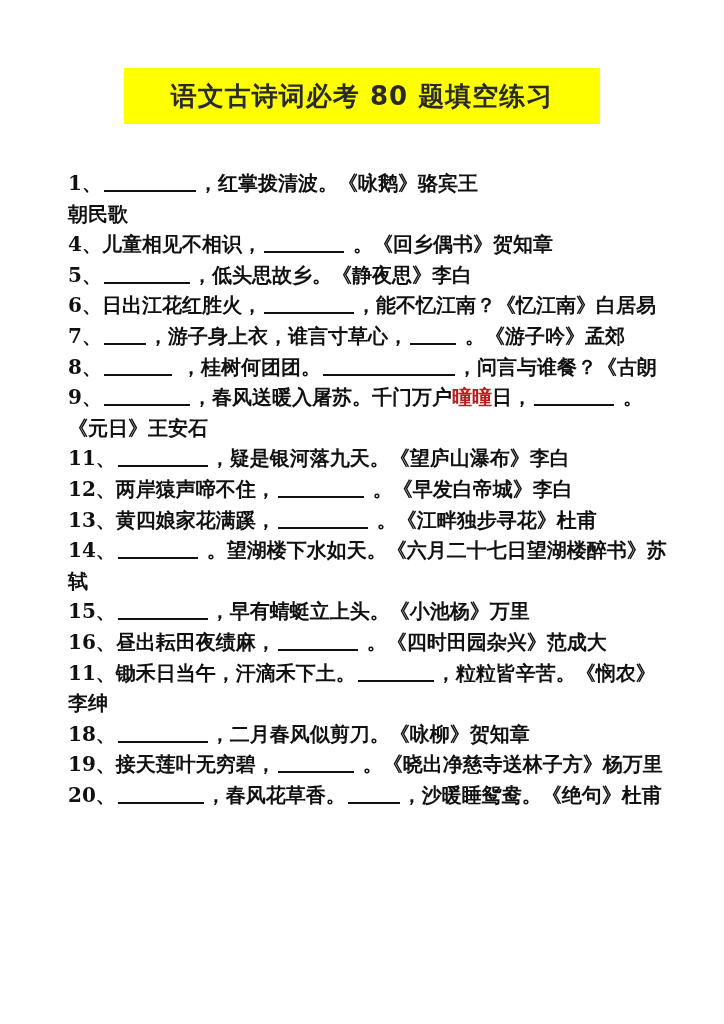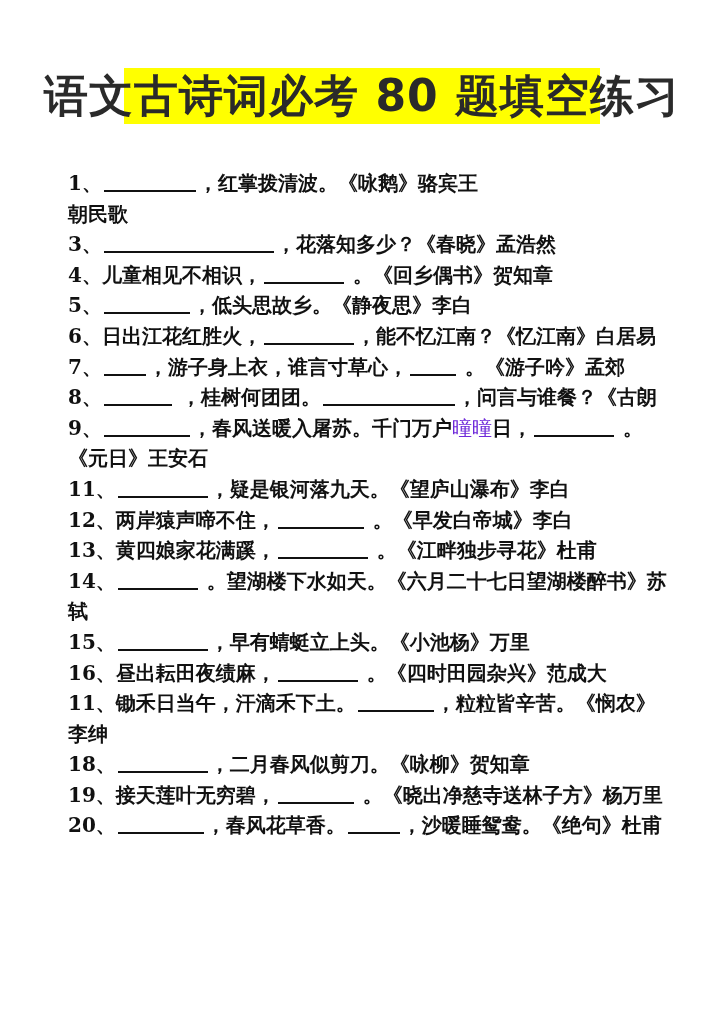--- a/index.html
+++ b/index.html
@@ -21,21 +21,21 @@
       width: 476px;
       height: 56px;
       background: #ffff00;
       display: flex;
       align-items: center;
       justify-content: center;
     }
     .title-text {
       font-family: "DejaVu Sans", "Liberation Sans", sans-serif;
       font-weight: bold;
-      font-size: 44px;
+      font-size: 26px;
       letter-spacing: 1px;
       color: #2a2a2a;
       white-space: nowrap;
     }
     .content {
       position: absolute;
       left: 68px;
       top: 168px;
       width: 590px;
     }
@@ -49,33 +49,32 @@
       color: #111111;
     }
     .seg { display: inline; }
     .blank {
       display: inline-block;
       height: 2px;
       background: #111111;
       vertical-align: -2px;
       margin: 0 2px;
     }
-    .gray { color: #6d28d9; font-weight: normal; }
+    .gray { color: #b91c1c; font-weight: bold; }
   </style>
 </head>
 <body>
 
 <div class="title-bar">
   <span class="title-text">语文古诗词必考 80 题填空练习</span>
 </div>
 
 <div class="content" id="content">
     <div class="line"><span class="seg">1、</span><span class="blank" style="width: 92px;"></span><span class="seg">，红掌拨清波。《咏鹅》骆宾王</span></div>
     <div class="line"><span class="seg">朝民歌</span></div>
-    <div class="line"><span class="seg">3、</span><span class="blank" style="width: 170px;"></span><span class="seg">，花落知多少？《春晓》孟浩然</span></div>
     <div class="line"><span class="seg">4、儿童相见不相识，</span><span class="blank" style="width: 80px;"></span><span class="seg"> 。《回乡偶书》贺知章</span></div>
     <div class="line"><span class="seg">5、</span><span class="blank" style="width: 86px;"></span><span class="seg">，低头思故乡。《静夜思》李白</span></div>
     <div class="line"><span class="seg">6、日出江花红胜火，</span><span class="blank" style="width: 90px;"></span><span class="seg">，能不忆江南？《忆江南》白居易</span></div>
     <div class="line"><span class="seg">7、</span><span class="blank" style="width: 42px;"></span><span class="seg">，游子身上衣，谁言寸草心，</span><span class="blank" style="width: 46px;"></span><span class="seg"> 。《游子吟》孟郊</span></div>
     <div class="line"><span class="seg">8、</span><span class="blank" style="width: 68px;"></span><span class="seg"> ，桂树何团团。</span><span class="blank" style="width: 132px;"></span><span class="seg">，问言与谁餐？《古朗</span></div>
     <div class="line"><span class="seg">9、</span><span class="blank" style="width: 86px;"></span><span class="seg">，春风送暖入屠苏。千门万户</span><span class="seg gray">曈曈</span><span class="seg">日，</span><span class="blank" style="width: 80px;"></span><span class="seg"> 。</span></div>
     <div class="line"><span class="seg">《元日》王安石</span></div>
     <div class="line"><span class="seg">11、</span><span class="blank" style="width: 90px;"></span><span class="seg">，疑是银河落九天。《望庐山瀑布》李白</span></div>
     <div class="line"><span class="seg">12、两岸猿声啼不住，</span><span class="blank" style="width: 86px;"></span><span class="seg"> 。《早发白帝城》李白</span></div>
     <div class="line"><span class="seg">13、黄四娘家花满蹊，</span><span class="blank" style="width: 90px;"></span><span class="seg"> 。《江畔独步寻花》杜甫</span></div>

